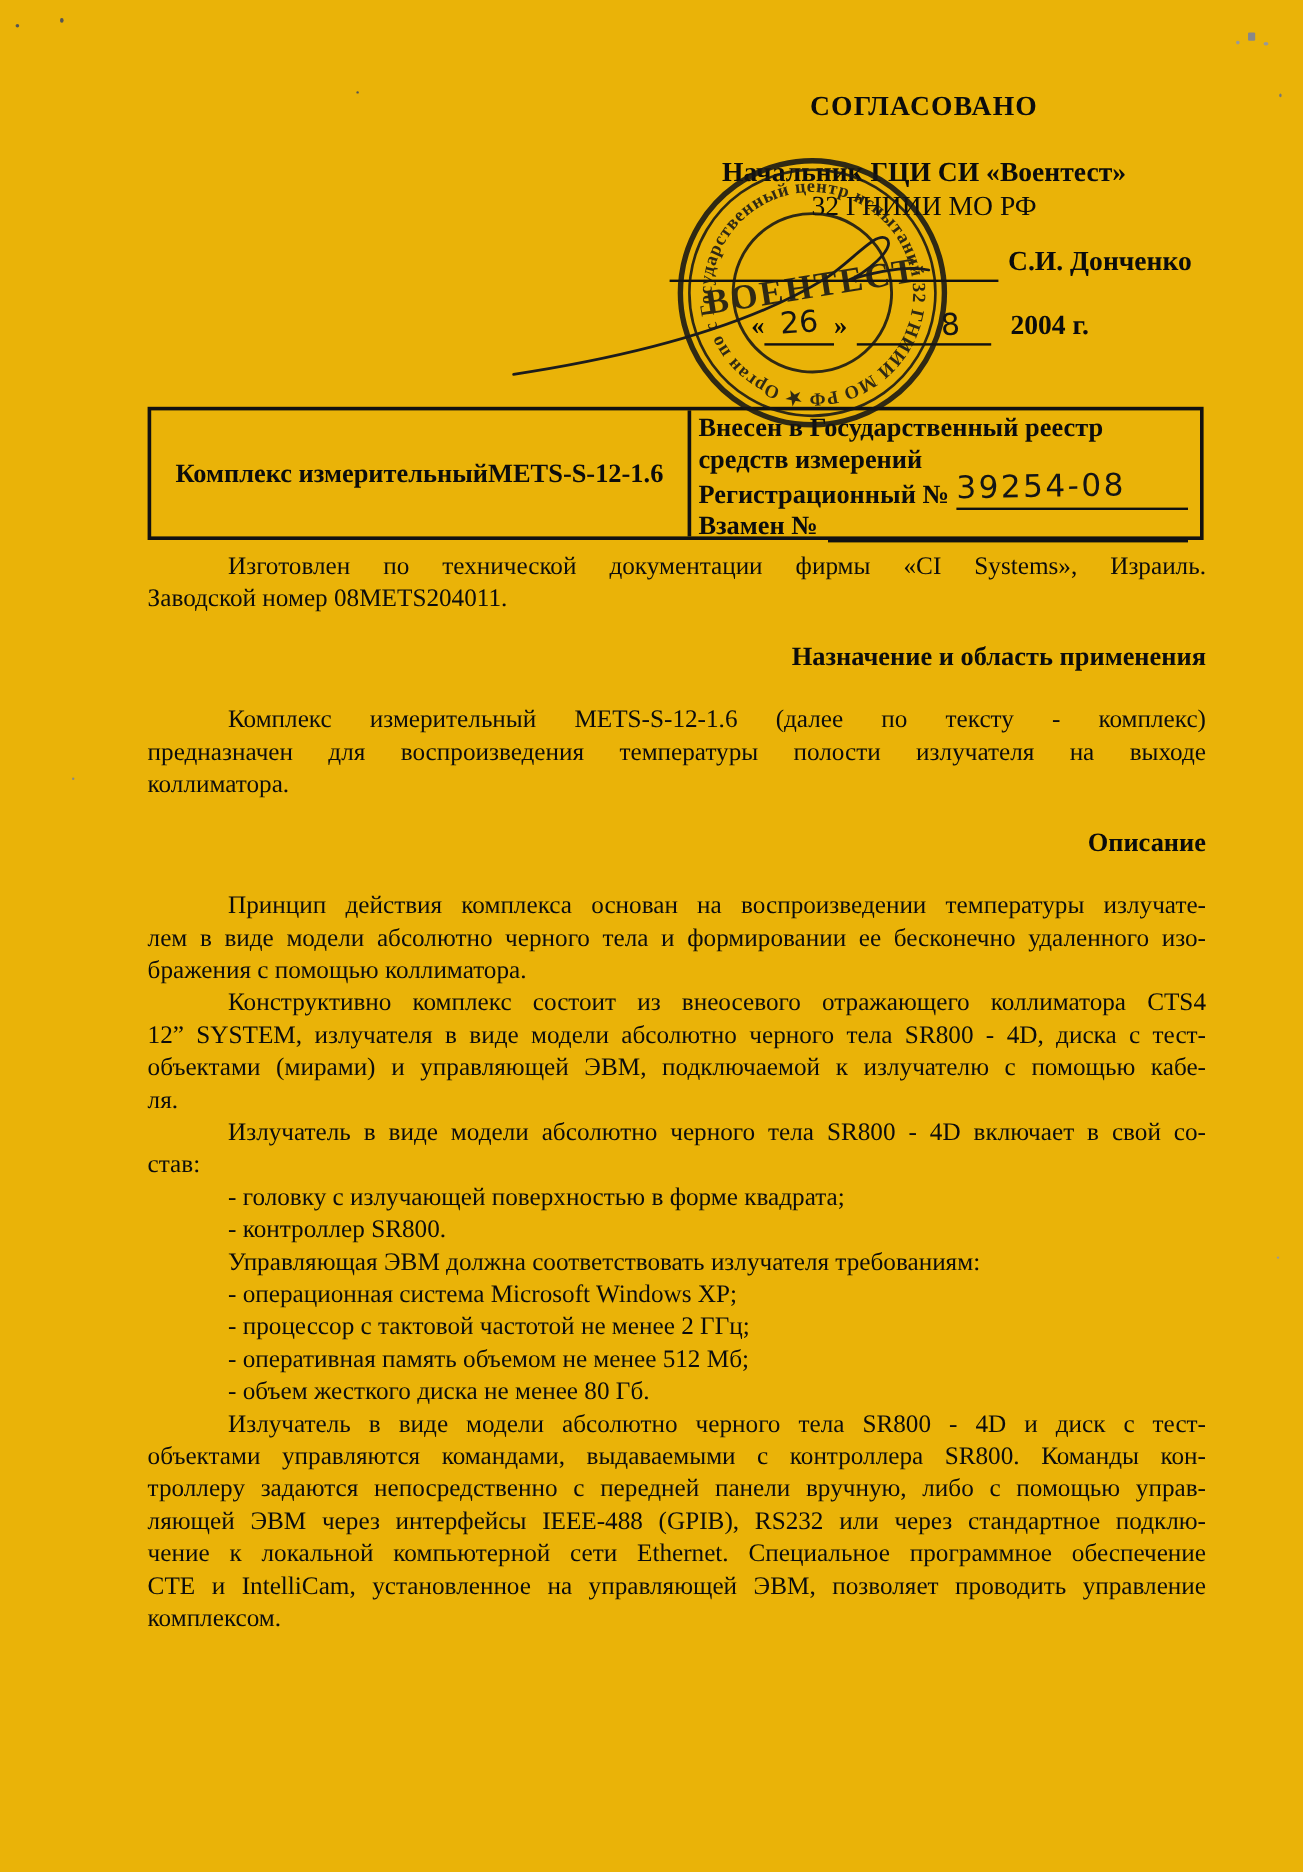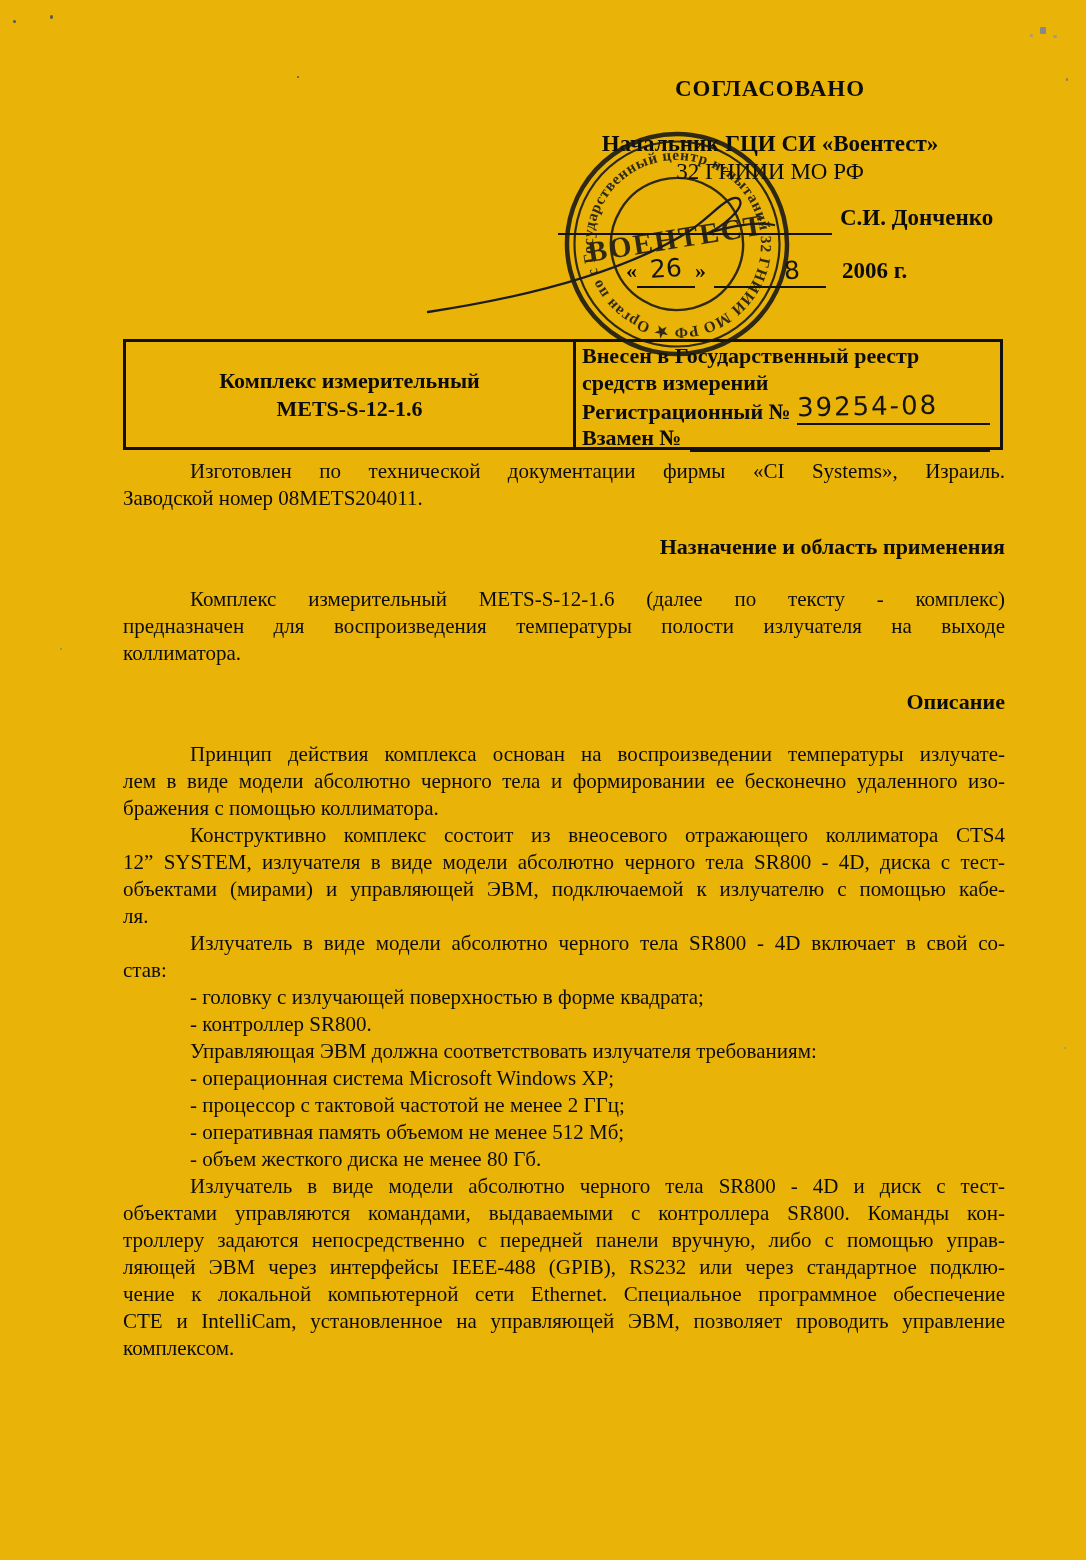--- a/index.html
+++ b/index.html
@@ -56,21 +56,21 @@
   .stamp-svg{position:absolute;left:562px;top:128px;opacity:.88;z-index:5;}
   .sig-svg{position:absolute;left:420px;top:170px;z-index:6;}
   
   .reg-table{
     position:absolute;left:123px;top:339px;width:880px;height:111px;
     border:3px solid #111;display:flex;box-sizing:border-box;z-index:2;
     background:transparent;
   }
   .cell-left{
     width:450px;border-right:3px solid #111;box-sizing:border-box;
-    display:flex;flex-direction:column;justify-content:center;align-items:center;
+    display:flex;flex-direction:row;justify-content:center;align-items:center;
     font-weight:bold;font-size:22px;line-height:28px;text-align:center;
   }
   .cell-right{
     flex:1;padding:1px 10px 2px 6px;box-sizing:border-box;
     font-weight:bold;font-size:22px;line-height:26.5px;
     display:flex;flex-direction:column;
   }
   .cr-line{display:flex;align-items:flex-end;}
   .fill-line{flex:1;border-bottom:2px solid #111;margin-left:8px;height:24px;}
   .reg-val{
@@ -110,21 +110,21 @@
 
   <div class="approved">СОГЛАСОВАНО</div>
   <div class="appr-line1">Начальник ГЦИ СИ «Воентест»</div>
   <div class="appr-line2">32 ГНИИИ МО РФ</div>
 
   <div class="sig-row">
     <span class="sig-line"></span>
     <span class="sig-name">С.И. Донченко</span>
   </div>
 
-  <div class="date-row"><span class="q">«</span><span class="blank day"><span class="hand">26</span></span><span class="q">»</span><span class="blank month"><span class="hand">8</span></span><span class="year">2006 г.</span>
+  <div class="date-row"><span class="q">«</span><span class="blank day"><span class="hand">26</span></span><span class="q">»</span><span class="blank month"><span class="hand">8</span></span><span class="year">2004 г.</span>
   </div>
 
   <svg class="stamp-svg" width="230" height="232" viewBox="0 0 230 232">
     <g transform="rotate(-14 115 116)" fill="none" stroke="#161616">
       <circle cx="115" cy="116" r="110" stroke-width="4.5"></circle>
       <circle cx="115" cy="116" r="102.5" stroke-width="2.2"></circle>
       <circle cx="115" cy="116" r="66" stroke-width="2.4"></circle>
       <path id="ringPath" d="M 31,116 A 84,84 0 1 1 199,116 A 84,84 0 1 1 31,116" stroke="none"></path>
       <text font-family="Liberation Serif, serif" font-size="15.5" font-weight="bold" letter-spacing="0.6" fill="#161616" stroke="none">
         <textPath href="#ringPath" startOffset="2">Государственный центр испытаний 32 ГНИИИ МО РФ ★ Орган по сертификации —</textPath>

